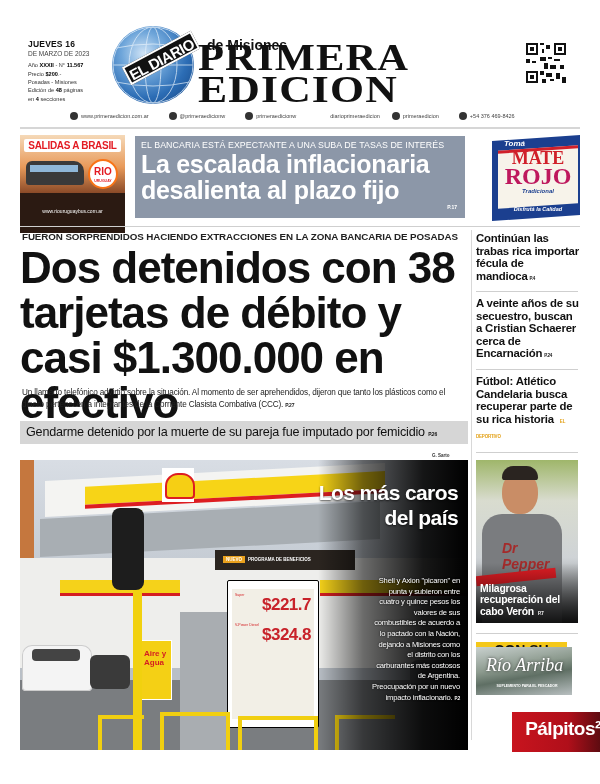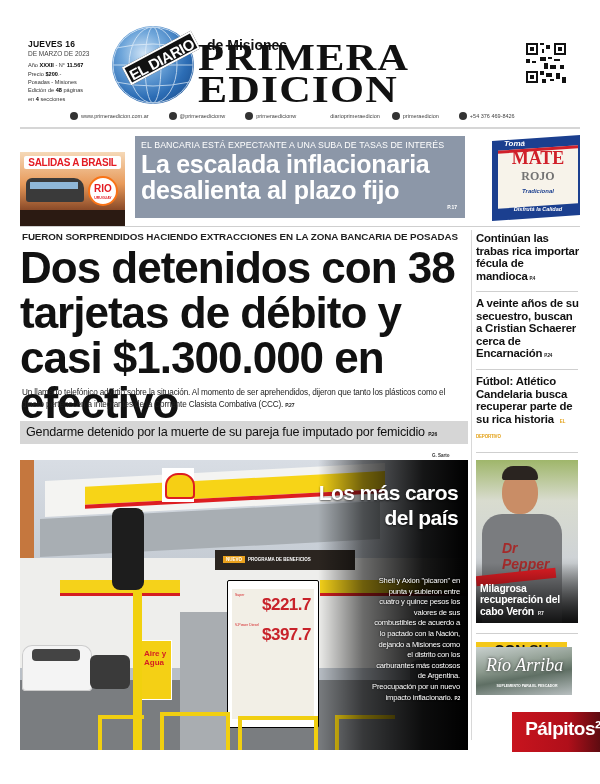--- a/index.html
+++ b/index.html
@@ -31,21 +31,21 @@
   .qr { position: absolute; left: 526px; top: 43px; width: 40px; height: 40px; background: #fff; }
   .qr svg { width: 40px; height: 40px; }
 
   .social-row { position: absolute; left: 70px; top: 110px; width: 470px; height: 12px; display: flex;
     align-items: center; font-size: 5.5px; color: #444; }
   .social-item { display: flex; align-items: center; margin-right: 20px; white-space: nowrap; }
   .social-item .ico { width: 8px; height: 8px; border-radius: 50%; background: #333; margin-right: 3px; display: inline-block; }
   .hr-top { position: absolute; left: 20px; top: 127px; width: 560px; height: 2px; background: #d6d6d6; }
 
   
-  .ad-rio { position: absolute; left: 20px; top: 152px; width: 105px; height: 74px; background: #2b1a12; overflow: hidden; }
+  .ad-rio { position: absolute; left: 20px; top: 135px; width: 105px; height: 98px; background: #2b1a12; overflow: hidden; }
   .ad-rio .sky { position: absolute; left: 0; top: 0; width: 105px; height: 58px;
     background: linear-gradient(180deg, #f5d9b8 0%, #e89a5a 55%, #8a4a28 100%); }
   .ad-rio .salidas { position: absolute; left: 4px; top: 4px; right: 4px; text-align: center; color: #e31b23;
     font-weight: bold; font-size: 10px; background: #fff; border-radius: 2px; padding: 1px 0; letter-spacing: -0.3px; }
   .ad-rio .bus { position: absolute; left: 6px; top: 26px; width: 58px; height: 24px; background: #3a3a3a; border-radius: 6px 10px 3px 3px; }
   .ad-rio .bus::after { content: ""; position: absolute; left: 4px; top: 4px; width: 48px; height: 7px; background: #8fb7d8; }
   .ad-rio .rio-logo { position: absolute; left: 68px; top: 24px; width: 30px; height: 30px; border-radius: 50%; background: #fff;
     border: 2px solid #f97316; color: #e31b23; font-weight: bold; font-size: 10px; text-align: center; line-height: 22px; }
   .ad-rio .rio-sub { position: absolute; left: 68px; top: 44px; width: 30px; text-align: center; font-size: 3.5px; color: #e31b23; font-weight: bold; }
   .ad-rio .phones { position: absolute; left: 0; top: 60px; width: 105px; text-align: center; color: #fff; font-weight: bold; font-size: 10.5px; letter-spacing: -0.2px; margin-top: 40px; }
@@ -54,21 +54,21 @@
   .lead-box { position: absolute; left: 135px; top: 136px; width: 330px; height: 82px; background: #8c97a8; padding: 4px 6px; }
   .lead-kicker { color: #fff; font-size: 8.8px; letter-spacing: 0.1px; white-space: nowrap; }
   .lead-title { color: #fff; font-weight: bold; font-size: 25px; line-height: 26px; margin-top: 1px; letter-spacing: -0.3px; }
   .lead-page { position: absolute; right: 8px; bottom: 8px; color: #fff; font-size: 5px; font-weight: bold; }
 
   .ad-mate { position: absolute; left: 486px; top: 134px; width: 100px; height: 86px; }
   .ad-mate .bag { position: absolute; left: 6px; top: 4px; width: 88px; height: 80px; background: #1b3f8f; transform: skewY(-4deg); }
   .ad-mate .label { position: absolute; left: 12px; top: 14px; width: 80px; height: 58px; background: #f7f3ea; transform: skewY(-4deg); border-top: 3px solid #d0202a; }
   .ad-mate .toma { position: absolute; left: 18px; top: 5px; color: #fff; font-size: 8px; font-weight: bold; font-style: italic; }
   .ad-mate .mate { position: absolute; left: 16px; top: 16px; width: 72px; text-align: center; color: #d0202a; font-family: "Liberation Serif", serif; font-weight: bold; font-size: 18px; line-height: 16px; }
-  .ad-mate .rojo { position: absolute; left: 16px; top: 32px; width: 72px; text-align: center; color: #737373; font-family: "Liberation Serif", serif; font-weight: bold; font-size: 12px; line-height: 20px; }
+  .ad-mate .rojo { position: absolute; left: 16px; top: 32px; width: 72px; text-align: center; color: #be185d; font-family: "Liberation Serif", serif; font-weight: bold; font-size: 24px; line-height: 20px; }
   .ad-mate .trad { position: absolute; left: 16px; top: 54px; width: 72px; text-align: center; color: #1b3f8f; font-size: 6px; font-style: italic; font-weight: bold; }
   .ad-mate .disfruta { position: absolute; left: 16px; top: 72px; width: 72px; text-align: center; color: #fff; font-size: 5.5px; font-style: italic; font-weight: bold; }
 
   .hr-mid { position: absolute; left: 20px; top: 226px; width: 560px; height: 1px; background: #cfcfcf; }
 
   
   .main-kicker { position: absolute; left: 22px; top: 231px; font-size: 9.8px; font-weight: bold; color: #222; letter-spacing: -0.1px; white-space: nowrap; }
   .main-title { position: absolute; left: 20px; top: 245px; width: 450px; font-weight: bold; font-size: 44px; line-height: 45px; letter-spacing: -1px; color: #111; }
   .main-summary { position: absolute; left: 22px; top: 387px; width: 445px; font-size: 8.2px; line-height: 11.5px; color: #222; letter-spacing: -0.15px; }
   .main-summary .pg { font-size: 5px; font-weight: bold; }
@@ -293,21 +293,21 @@
   <div class="ph-pump"></div>
   <div class="ph-aire">Aire y Agua</div>
   <div class="ph-sign">
     <div class="inner">
       <div class="price-row">
           <span class="lbl">Super</span>
           <span class="val">$221.7</span>
         </div>
       <div class="price-row">
           <span class="lbl">V-Power Diesel</span>
-          <span class="val">$397.7</span>
+          <span class="val">$324.8</span>
         </div>
     </div>
   </div>
   <div class="ph-pole"></div>
   <div class="ph-light"></div>
   <div class="ph-rail" style="left:78px;top:255px;width:46px;"></div>
   <div class="ph-railv" style="left:78px;top:255px;height:35px;"></div>
   <div class="ph-rail" style="left:140px;top:252px;width:70px;"></div>
   <div class="ph-railv" style="left:140px;top:252px;height:38px;"></div>
   <div class="ph-railv" style="left:206px;top:252px;height:38px;"></div>

